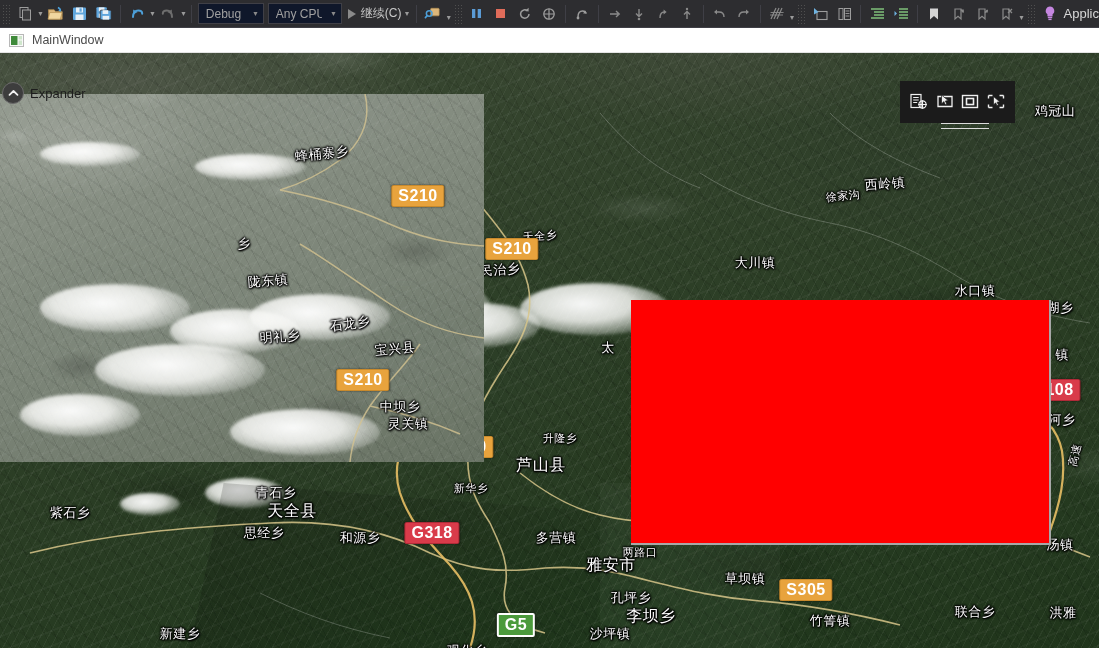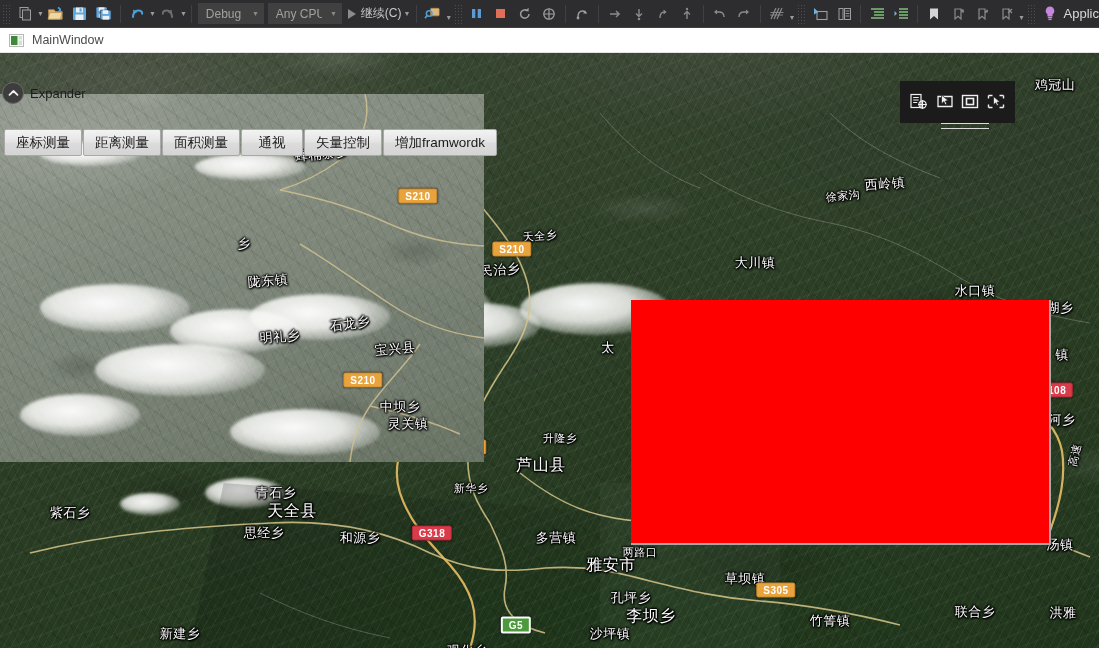--- a/index.html
+++ b/index.html
@@ -31,21 +31,21 @@
     margin: 0 4px; flex: none;
   }
   .tb-caret {
     width: 11px; height: 22px;
     display: inline-flex; align-items: center; justify-content: center;
     font-size: 7px; color: #9a9a9a;
   }
   .tb-combo {
     height: 21px; min-width: 66px;
     border: 1px solid #3f3f46;
-    background: #404040;
+    background: #0f172a;
     color: #a0a0a0;
     font-size: 12px;
     display: inline-flex; align-items: center;
     padding: 0 4px 0 7px;
     margin: 0 2px;
     justify-content: space-between;
   }
   .tb-combo .cb-text { flex: 1; overflow: hidden; }
   .tb-combo .cb-arrow { font-size: 7px; color: #8a8a8a; padding-left: 8px; }
   .tb-run {
@@ -157,21 +157,21 @@
     text-shadow:
       0 0 2px #000, 1px 0 2px #000, -1px 0 2px #000,
       0 1px 2px #000, 0 -1px 2px #000, 1px 1px 2px #000;
     pointer-events: none;
   }
   .mlabel.big { font-size: 16px; }
   .mlabel.sm  { font-size: 11px; }
 
   .shield {
     position: absolute;
-    font-size: 10px; font-weight: bold; color: #fff;
+    font-size: 16px; font-weight: bold; color: #fff;
     padding: 1px 6px;
     border-radius: 2px;
     letter-spacing: .5px;
     white-space: nowrap;
     box-shadow: 0 0 2px rgba(0,0,0,.6);
   }
   .shield.orange { background: #e8a33d; border: 1px solid #c98a2c; }
   .shield.red    { background: #d93b4a; border: 1px solid #b02a38; }
   .shield.green  { background: #4b9a3c; border: 2px solid #ffffff; }
 
@@ -571,21 +571,21 @@
           <path d="M700 120 C 740 145, 780 160, 830 170 C 880 180, 920 200, 960 225"></path>
           <path d="M960 225 C 1000 248, 1040 262, 1090 270"></path>
           <path d="M830 60 C 860 90, 900 110, 940 125"></path>
           <path d="M600 60 C 630 95, 660 120, 700 135"></path>
           <path d="M260 540 C 300 560, 340 575, 390 585"></path>
         </g>
       </svg>
     </div>
 
     <div id="map-labels">
-        <div class="mlabel" style="left: 1055px; top: 32px; transform: translate(-50%, -50%); text-align: center;">鸡冠山</div>
+        <div class="mlabel" style="left: 1055px; top: 58px; transform: translate(-50%, -50%); text-align: center;">鸡冠山</div>
         <div class="mlabel" style="left: 885px; top: 131px; transform: translate(-50%, -50%) rotate(-4deg);">西岭镇</div>
         <div class="mlabel sm" style="left: 843px; top: 143px; transform: translate(-50%, -50%) rotate(-6deg);">徐家沟</div>
         <div class="mlabel" style="left: 755px; top: 210px; transform: translate(-50%, -50%);">大川镇</div>
         <div class="mlabel" style="left: 975px; top: 238px; transform: translate(-50%, -50%);">水口镇</div>
         <div class="mlabel" style="left: 1060px; top: 255px; transform: translate(-50%, -50%);">湖乡</div>
         <div class="mlabel" style="left: 1062px; top: 302px; transform: translate(-50%, -50%);">镇</div>
         <div class="mlabel" style="left: 1062px; top: 367px; transform: translate(-50%, -50%);">河乡</div>
         <div class="mlabel sm" style="left: 1075px; top: 402px; transform: translate(-50%, -50%) rotate(-78deg);">高速</div>
         <div class="mlabel" style="left: 608px; top: 295px; transform: translate(-50%, -50%);">太</div>
         <div class="mlabel sm" style="left: 540px; top: 183px; transform: translate(-50%, -50%) rotate(-4deg);">天全乡</div>
@@ -611,21 +611,21 @@
         <div class="mlabel" style="left: 975px; top: 559px; transform: translate(-50%, -50%);">联合乡</div>
         <div class="mlabel" style="left: 1063px; top: 560px; transform: translate(-50%, -50%);">洪雅</div>
         <div class="mlabel" style="left: 1060px; top: 492px; transform: translate(-50%, -50%);">汤镇</div>
       </div>
     <div id="map-shields">
         <div class="shield orange" style="left: 512px; top: 196px; transform: translate(-50%, -50%);">S210</div>
         <div class="shield orange" style="left: 375px; top: 311px; transform: translate(-50%, -50%);">S210</div>
         <div class="shield orange" style="left: 467px; top: 394px; transform: translate(-50%, -50%);">S210</div>
         <div class="shield red" style="left: 432px; top: 480px; transform: translate(-50%, -50%);">G318</div>
         <div class="shield red" style="left: 1053px; top: 337px; transform: translate(-50%, -50%);">G108</div>
-        <div class="shield orange" style="left: 776px; top: 537px; transform: translate(-50%, -50%);">S305</div>
+        <div class="shield orange" style="left: 806px; top: 537px; transform: translate(-50%, -50%);">S305</div>
         <div class="shield green" style="left: 516px; top: 572px; transform: translate(-50%, -50%);">G5</div>
       </div>
 
     <div id="inset-overlay" style="left: 0px; top: 41px; width: 484px; height: 368px;">
       <div class="terr l1"></div>
       <div class="terr l2"></div>
       <div class="terr l3"></div>
       <div class="cloud" style="left:40px;  top:190px; width:150px; height:48px;"></div>
       <div class="cloud" style="left:170px; top:215px; width:130px; height:44px;"></div>
       <div class="cloud" style="left:250px; top:200px; width:140px; height:46px;"></div>
@@ -696,35 +696,15 @@
 
     <div id="expander-head">
       <div id="expander-toggle">
         <svg width="11" height="8" viewBox="0 0 11 8">
           <path d="M1.5 5.8 L5.5 2 L9.5 5.8" fill="none" stroke="#f2f2f2" stroke-width="1.8" stroke-linecap="round" stroke-linejoin="round"></path>
         </svg>
       </div>
       <span id="expander-label">Expander</span>
     </div>
 
-    <div id="btnbar">
-        <div class="wpf-btn">
-          <span>座标测量</span>
-        </div>
-        <div class="wpf-btn">
-          <span>距离测量</span>
-        </div>
-        <div class="wpf-btn">
-          <span>面积测量</span>
-        </div>
-        <div class="wpf-btn">
-          <span>通视</span>
-        </div>
-        <div class="wpf-btn">
-          <span>矢量控制</span>
-        </div>
-        <div class="wpf-btn">
-          <span>增加framwordk</span>
-        </div>
-      </div>
 
   </div>
 </div>
 
 </body></html>

